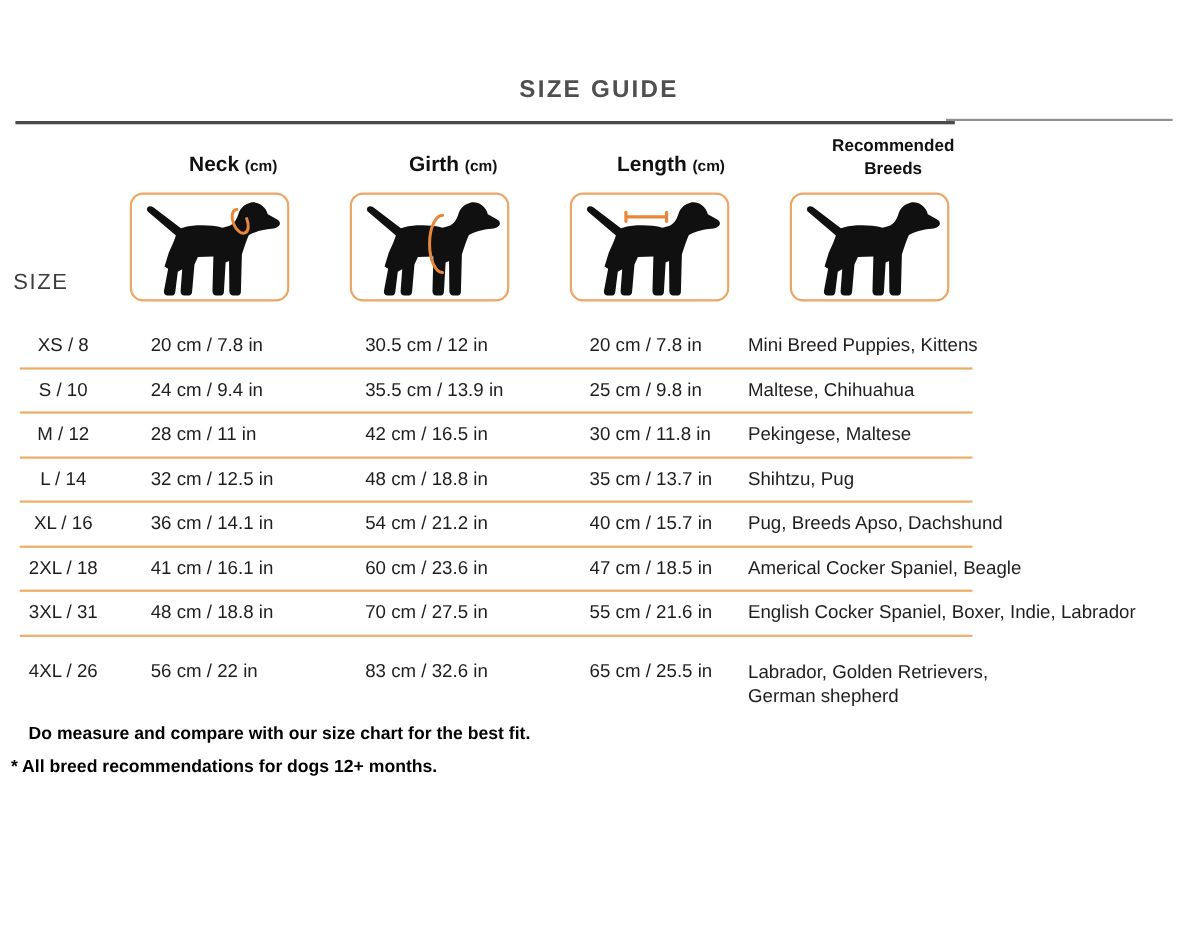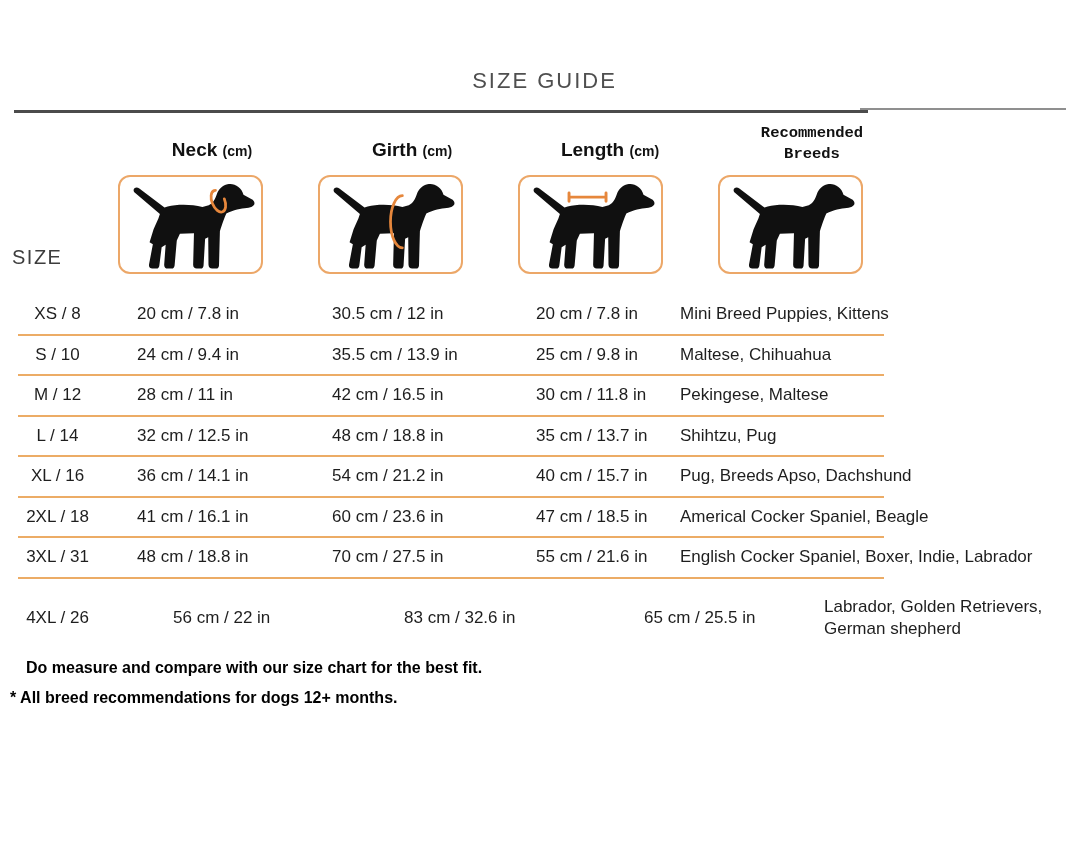--- a/index.html
+++ b/index.html
@@ -1,39 +1,39 @@
 <!DOCTYPE html>
 <html><head>
 <meta charset="utf-8">
 <style>
   html,body{margin:0;padding:0;background:#ffffff;}
   body{width:1089px;height:862px;position:relative;overflow:hidden;
        font-family:"Liberation Sans","DejaVu Sans",sans-serif;color:#1e1e1e;}
   .page{position:absolute;inset:0;}
 
   .title{position:absolute;top:68px;left:0;width:100%;text-align:center;
-         font-size:22px;letter-spacing:2px;color:#4f4f4f;font-weight:400;}
+         font-size:22px;letter-spacing:2px;color:#4f4f4f;font-weight:700;}
 
   .rule-dark{position:absolute;top:110px;left:14px;width:854px;height:3px;background:#4b4b4b;}
   .rule-light{position:absolute;top:108px;left:860px;width:206px;height:2px;background:#8f8f8f;}
 
   .col-header{position:absolute;top:139px;width:148px;text-align:center;
               font-weight:700;font-size:19px;color:#111;}
   .col-header .unit{font-size:14px;font-weight:700;}
-  .col-header.breeds{top:123px;font-size:15.5px;line-height:1.35;width:160px;font-family:Liberation Mono, monospace;}
+  .col-header.breeds{top:123px;font-size:15.5px;line-height:1.35;width:160px;}
 
   .dog-box{position:absolute;top:175px;width:145px;height:99px;box-sizing:border-box;
            border:2px solid #eca768;border-radius:12px;background:#fff;}
   .dog-box svg{width:100%;height:100%;display:block;}
 
   .size-label{position:absolute;top:246px;left:12px;font-size:20px;color:#3d3d3d;letter-spacing:1.5px;}
 
   .table{position:absolute;top:294px;left:0;width:1089px;}
   .row{position:relative;display:flex;height:40.5px;align-items:center;font-size:17px;}
-  .row.last{height:70px;align-items:center;padding-top:10px;box-sizing:border-box;gap:36px;}
+  .row.last{height:70px;align-items:flex-start;padding-top:22px;box-sizing:border-box;}
   .row:not(.last)::after{content:"";position:absolute;left:18px;bottom:-1px;width:866px;height:2px;
                          background:#ecac66;}
   .c-size{width:115px;text-align:center;flex:0 0 auto;}
   .c-neck{width:195px;padding-left:22px;box-sizing:border-box;flex:0 0 auto;}
   .c-girth{width:205px;padding-left:22px;box-sizing:border-box;flex:0 0 auto;}
   .c-length{width:165px;padding-left:21px;box-sizing:border-box;flex:0 0 auto;}
   .c-breeds{flex:1 1 auto;padding-left:0;white-space:pre-line;line-height:22px;}
 
   .notes{position:absolute;top:656px;left:10px;font-weight:700;font-size:16px;color:#000;line-height:23px;}
   .note-indent{margin-left:16px;}

